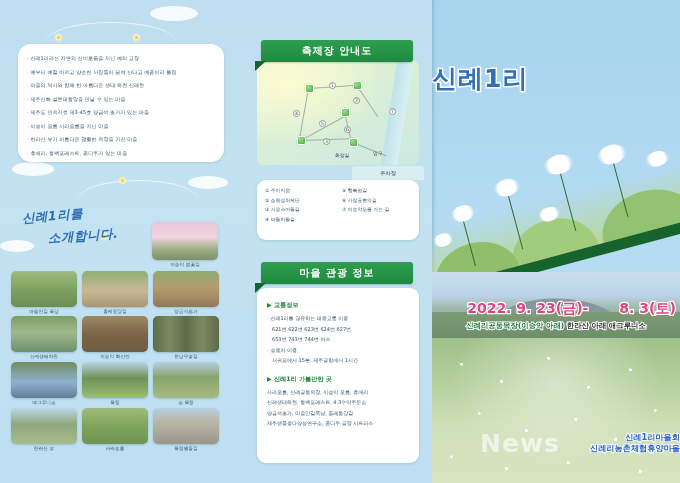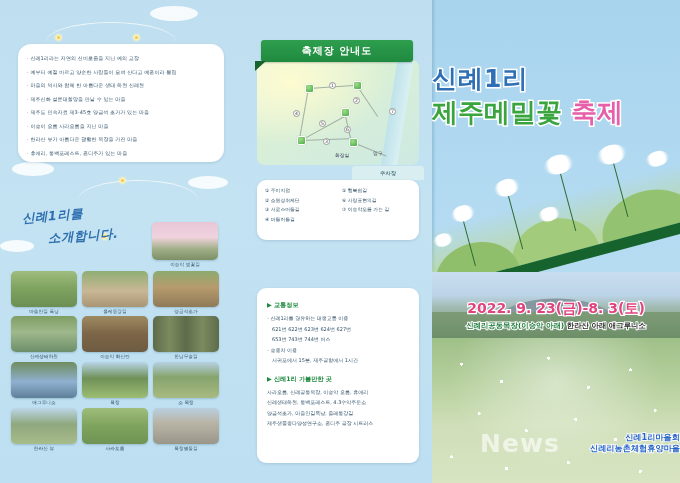--- a/index.html
+++ b/index.html
@@ -154,21 +154,21 @@
            linear-gradient(180deg,#c9ddef 0%,#bcd4e8 35%,#9fb9ae 55%,#7e9b7a 100%); }
   #mtn .peak { position:absolute; left:50%; top:10px; transform:translateX(-50%);
                width:190px; height:46px;
                background:radial-gradient(ellipse 96px 44px at 50% 100%, #8697a0 0 66%, rgba(134,151,160,0) 68%); }
   #mtn .ridge { position:absolute; left:0; bottom:0; width:100%; height:26px;
                 background:linear-gradient(180deg,#7e9b78,#6d8f68); }
 
   .date-wrap { position:absolute; left:0; top:300px; width:100%; text-align:center; }
   .date-line { font-size:14px; font-weight:bold; color:#e0447e;
                -webkit-text-stroke:2.4px #ffffff; paint-order:stroke fill; }
-  .date-line .yr { color:#e0447e; }
+  .date-line .yr { color:#e0447e;margin-left:31px; }
   .date-line .dash { color:#e0447e; }
   .date-sub { margin-top:3px; font-size:7.4px; font-weight:bold; color:#1d7a3c;
               -webkit-text-stroke:2px #ffffff; paint-order:stroke fill; }
   .date-sub .blk { color:#2b2b2b; }
 
   
   #field { position:absolute; left:0; top:338px; width:100%; height:145px;
            background:
              radial-gradient(circle 2.5px at 12% 18%, #fff 0 60%, rgba(255,255,255,0) 62%),
              radial-gradient(circle 2.5px at 28% 30%, #fff 0 60%, rgba(255,255,255,0) 62%),
@@ -352,20 +352,21 @@
           <div>④ 마을어울길</div>
         </div>
         <div class="legend-col">
           <div>⑤ 행복쉼길</div>
           <div>⑥ 사랑표현의길</div>
           <div>⑦ 이승악오름 가는 길</div>
         </div>
       </div>
     </div>
 
+    <div class="sec-head" style="position:absolute;left:19px;top:262px;">마을 관광 정보</div>
 
     <div id="info-box" class="card-white">
       <div class="info-h">▶ 교통정보</div>
       <div class="info-l">- 신례1리를 경유하는 대중교통 이용</div>
       <div class="info-l ind">621번 622번 623번 624번 627번</div>
       <div class="info-l ind">653번 743번 744번 버스</div>
       <div class="info-l">- 승용차 이용</div>
       <div class="info-l ind">서귀포에서 15분, 제주공항에서 1시간</div>
 
       <div class="info-h" style="margin-top:9px;">▶ 신례1리 가볼만한 곳</div>
@@ -375,24 +376,20 @@
       <div class="info-l">제주생물종다양성연구소, 혼디주 공장 시트러스</div>
     </div>
 
   </div>
 
   <div id="right-panel">
     <div class="spine"></div>
 
     <div class="title-wrap">
       <div class="t1">신례1리</div>
-      <div class="t2">
-        <span class="g">제주메밀꽃</span>
-        <span class="p">축제</span>
-      </div>
     </div>
 
     <div id="band">
       <div class="hills"></div>
       <div class="greenline"></div>
 
       <div class="stem" style="left:54px;top:44px;height:48px;"></div>
       <div class="bloom" style="left:44px;top:30px;width:24px;height:16px;"></div>
       <div class="stem" style="left:104px;top:30px;height:58px;"></div>
       <div class="bloom" style="left:92px;top:16px;width:26px;height:17px;"></div>

